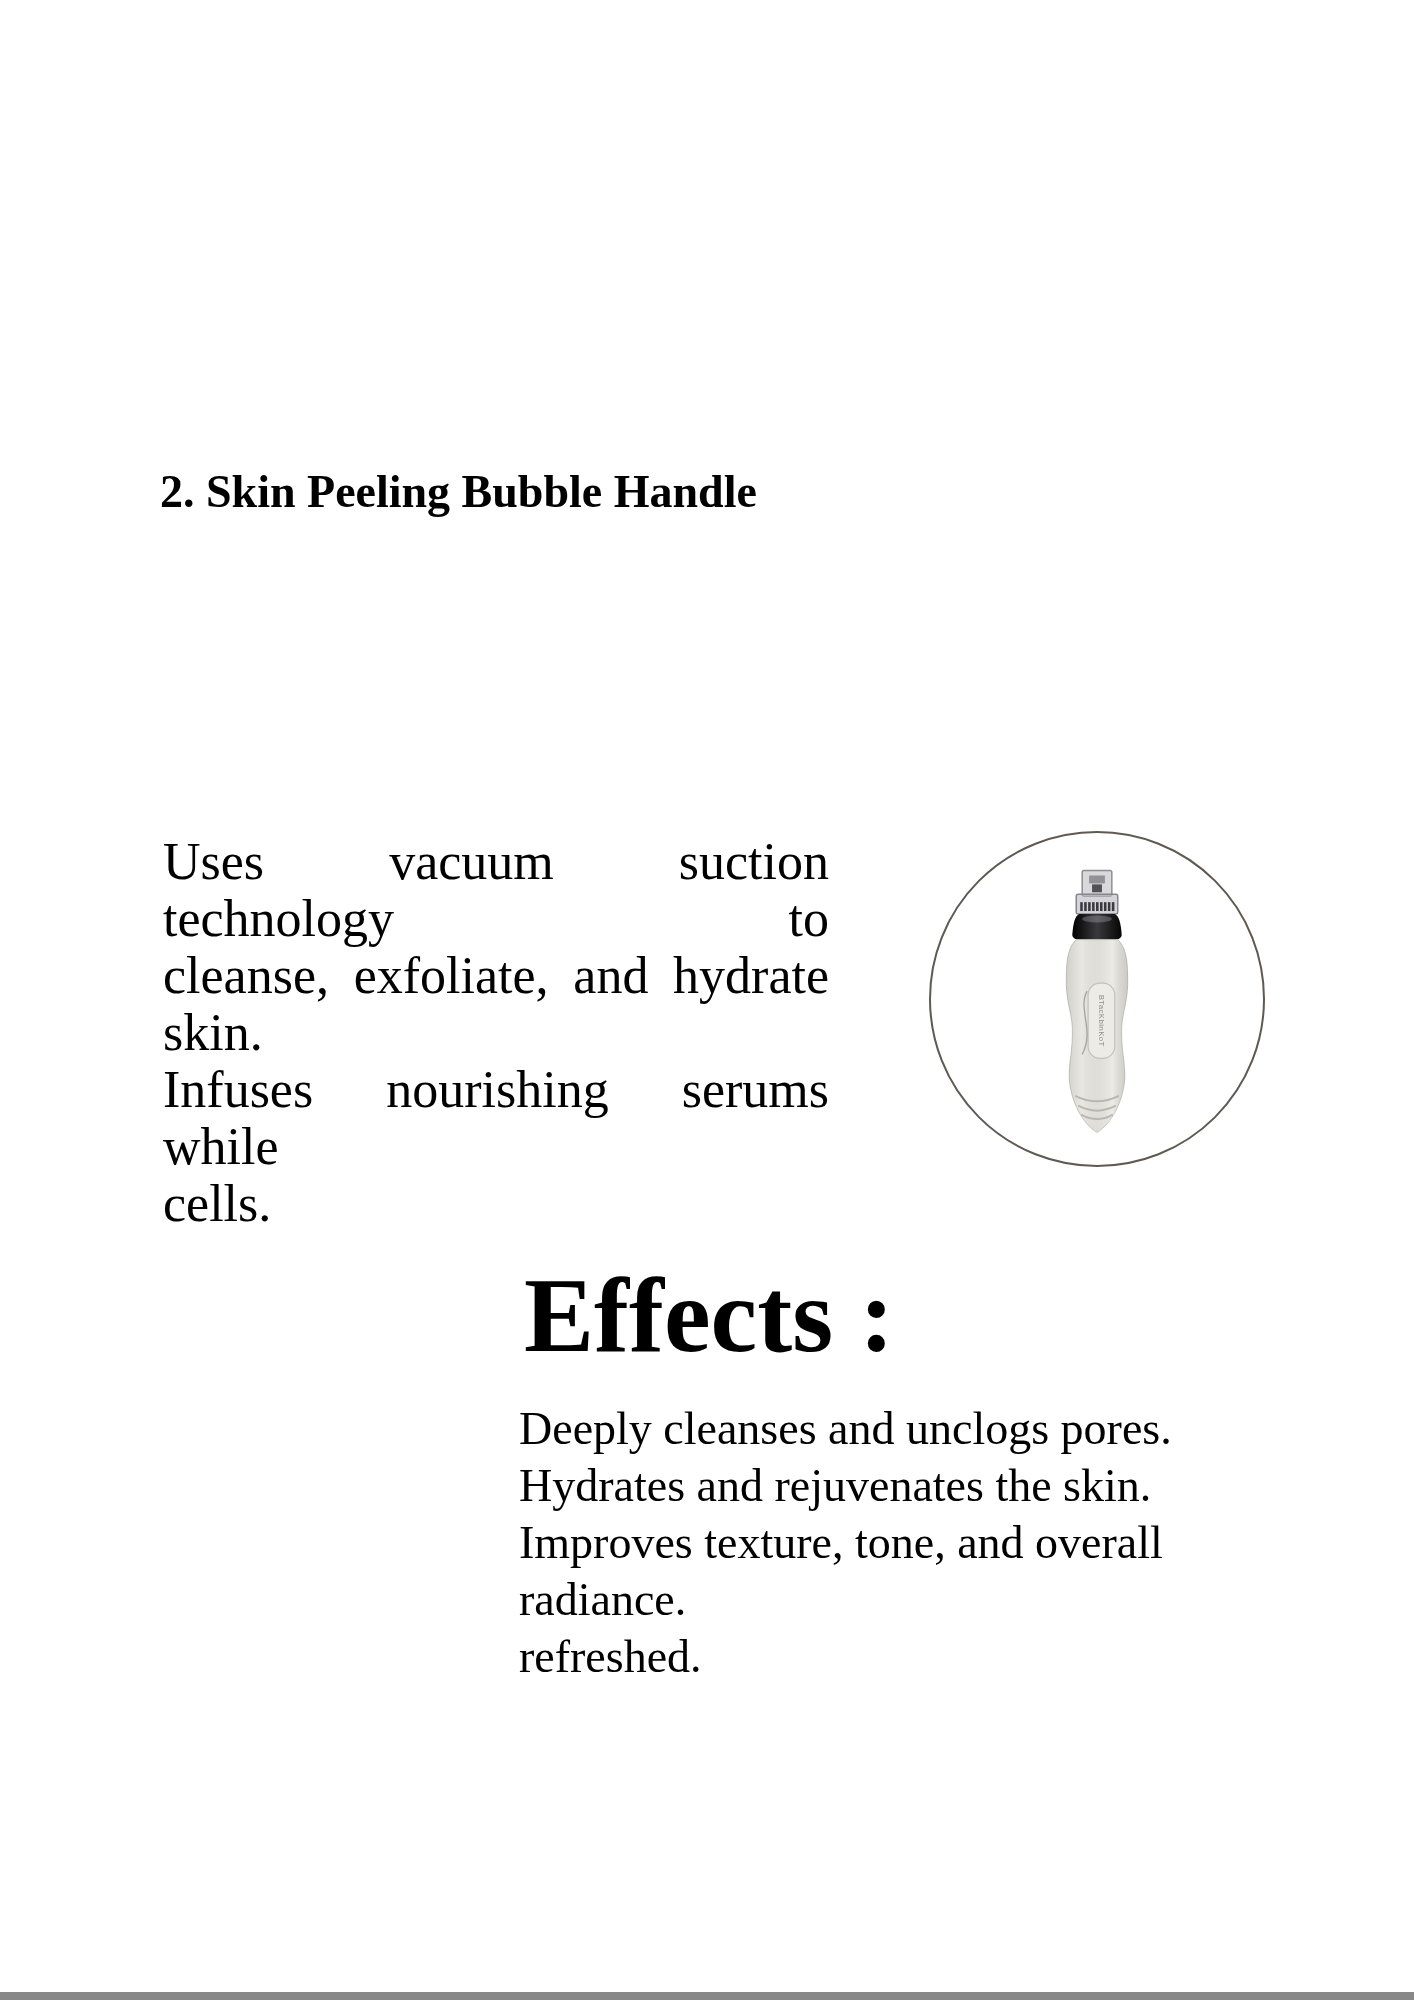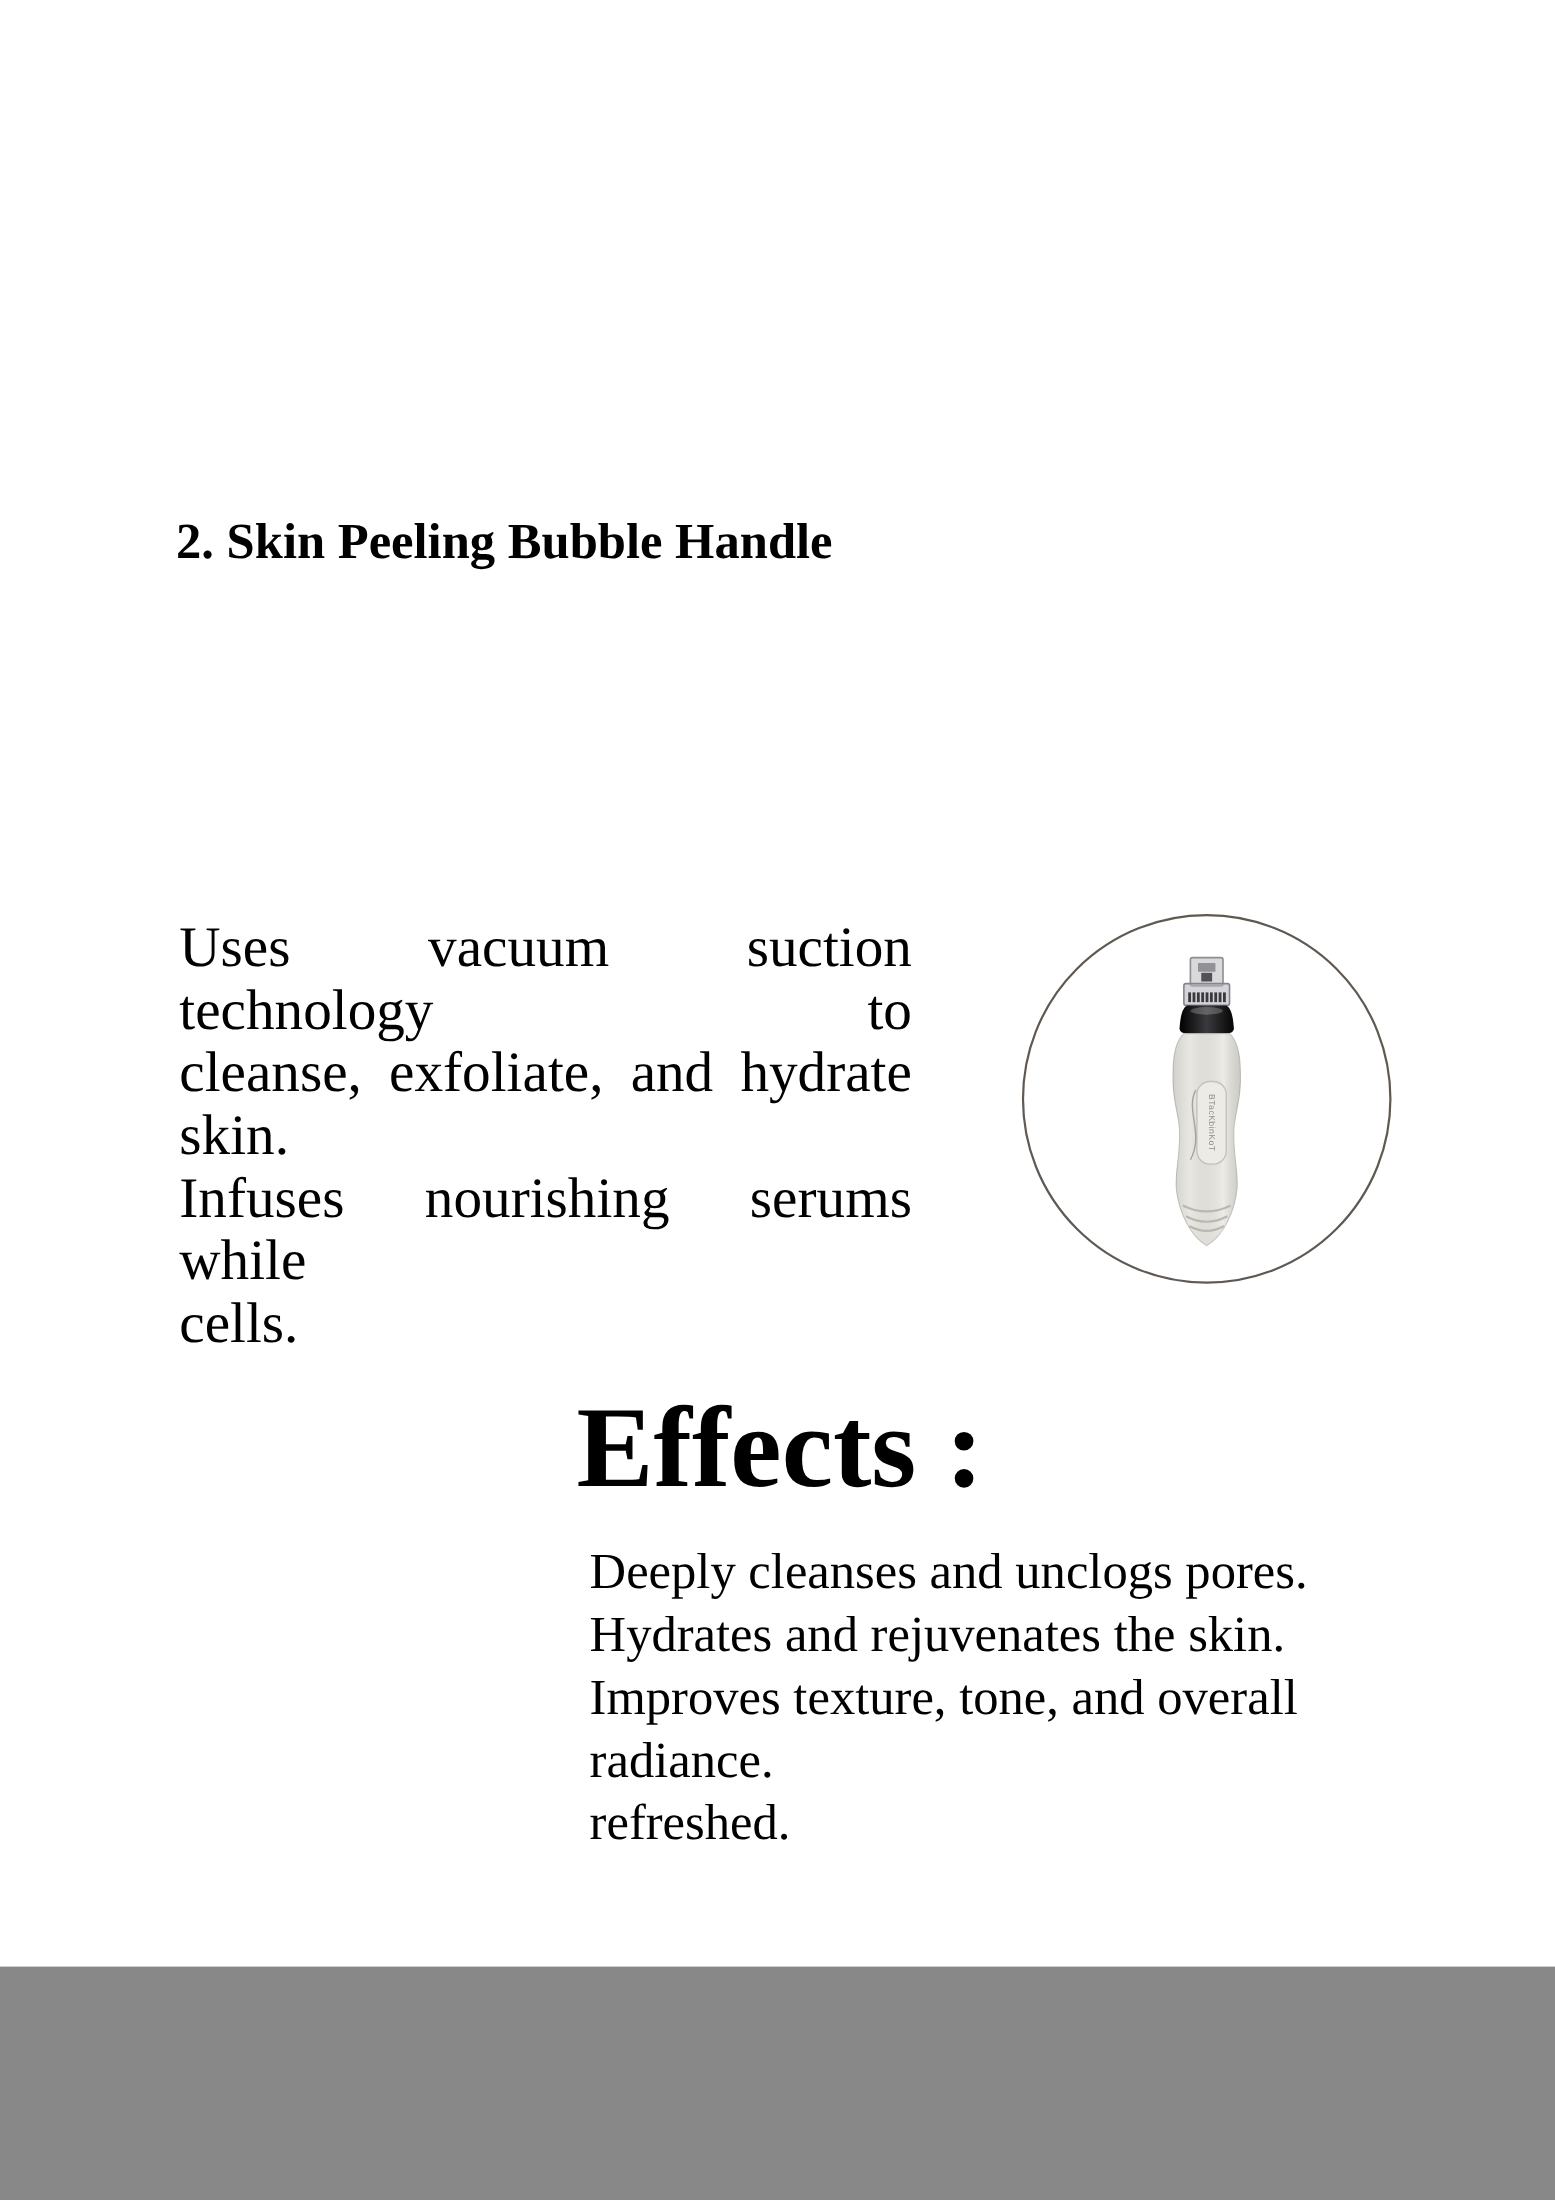--- a/index.html
+++ b/index.html
@@ -1,18 +1,18 @@
 <!DOCTYPE html>
 <html><head>
 <meta charset="utf-8">
 <style>
   html,body { margin:0; padding:0; background:#888; }
   .page {
     position:relative;
-    width:1414px; height:1788px;
+    width:1414px; height:1992px;
     margin:0 auto;
     background:#ffffff;
     font-family:"Liberation Serif","DejaVu Serif",serif;
     color:#000000;
     overflow:hidden;
   }
   .abs { position:absolute; }
 
   .section-heading {
     left:160px; top:469px;
@@ -36,21 +36,21 @@
     text-align-last:justify;
   }
 
   .effects-heading {
     left:524px; top:1263px;
     font-size:105px; font-weight:bold;
     line-height:1; white-space:nowrap;
   }
 
   .effects-list {
-    left:536px; top:1400px;
+    left:519px; top:1400px;
     width:700px;
     font-size:46px; line-height:57px;
   }
 
   .circle-frame {
     left:929px; top:831px;
     width:336px; height:336px;
     border:2px solid #5f5952;
     border-radius:50%;
     box-sizing:border-box;

